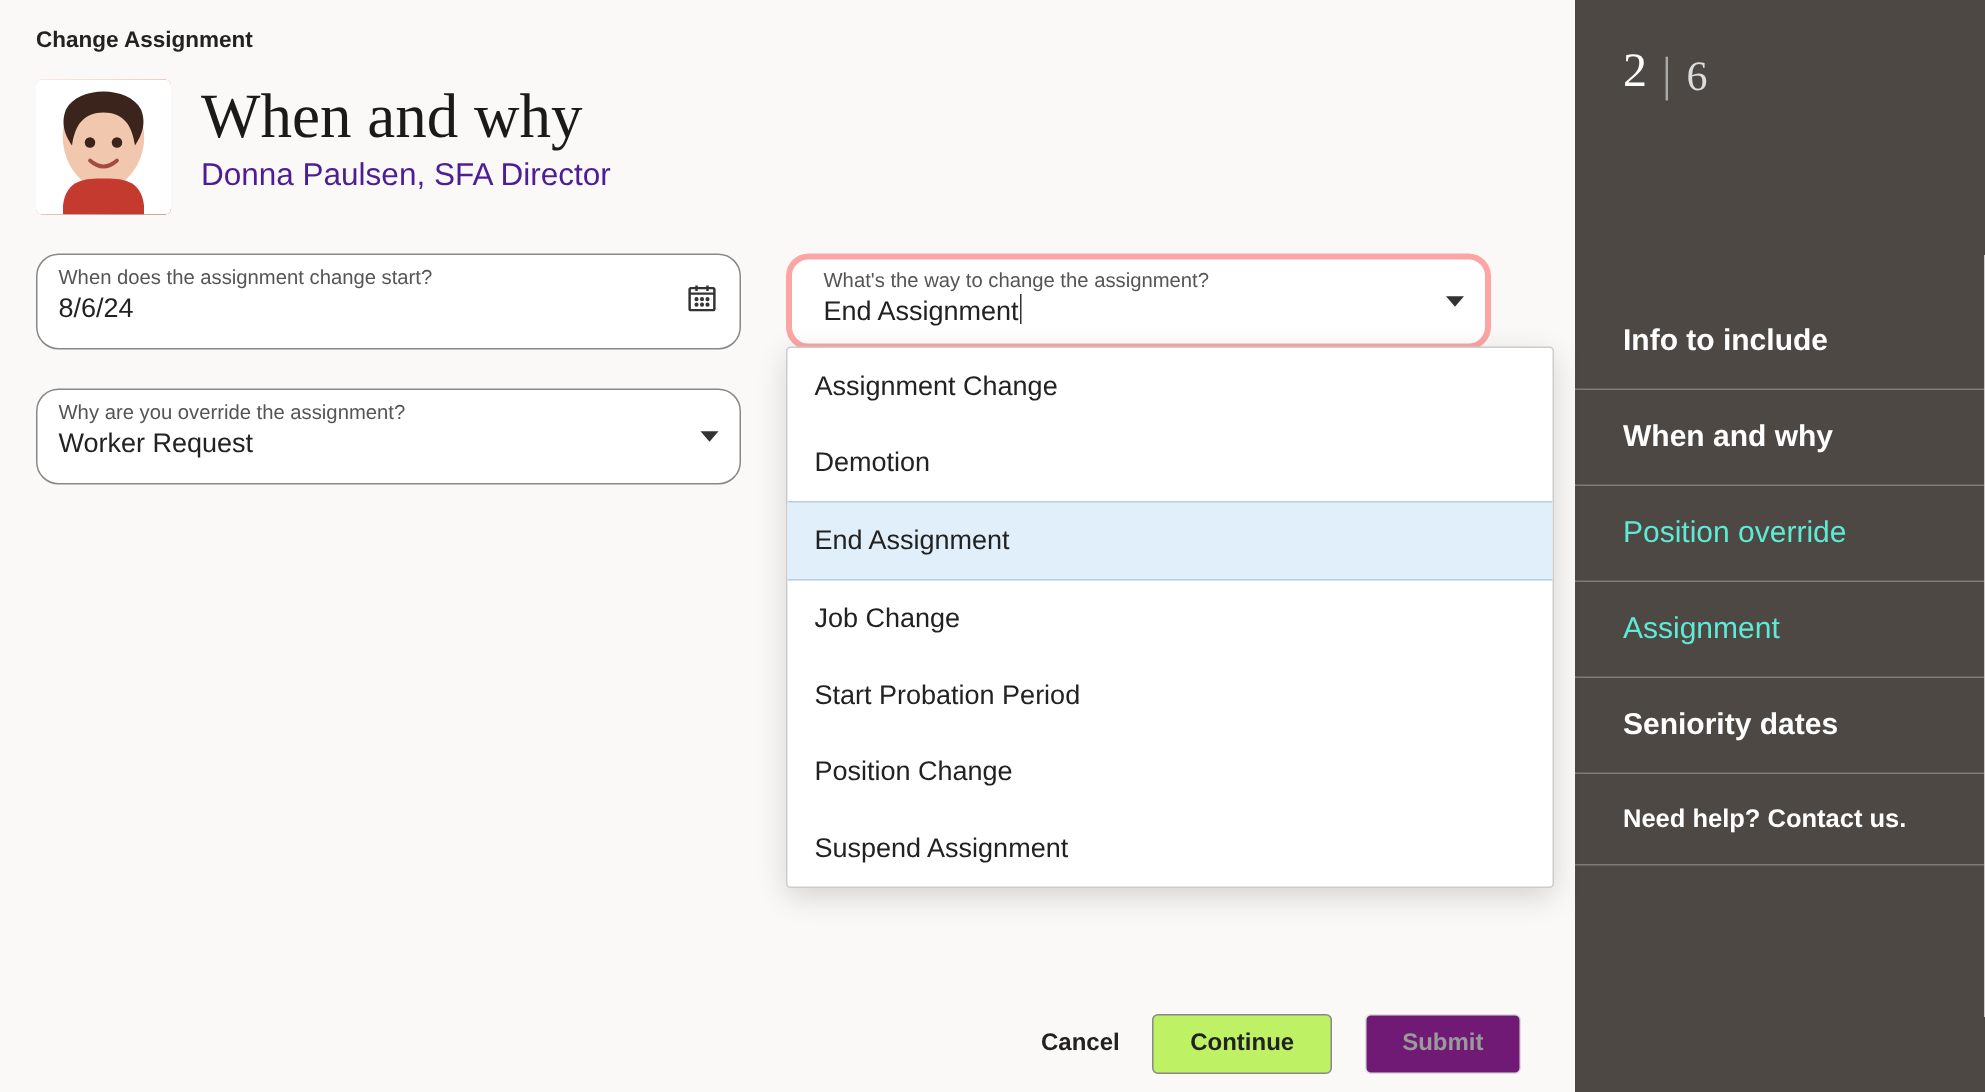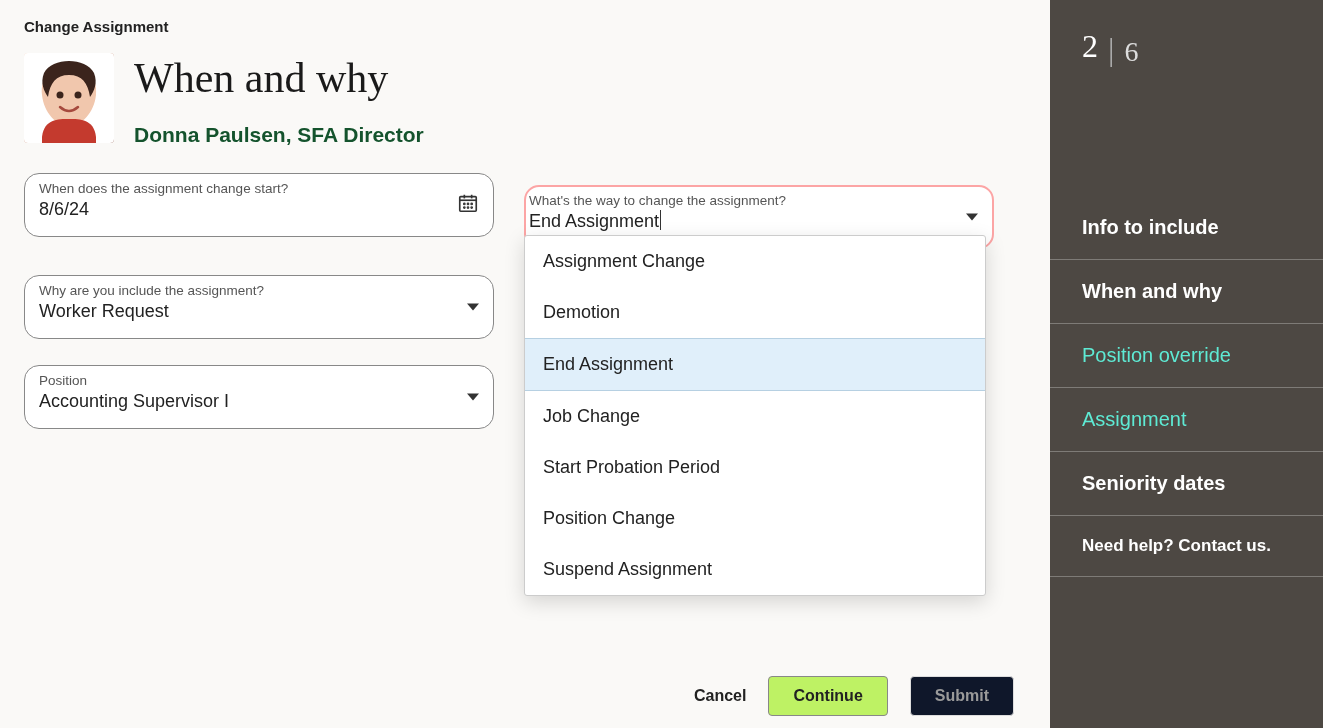--- a/index.html
+++ b/index.html
@@ -6,41 +6,41 @@
   html, body { width: 1323px; height: 728px; font-family: "Segoe UI", Arial, sans-serif; background:#faf9f7; overflow:hidden; }
   .app { display:flex; width:100%; height:100%; }
   .main { flex:1; padding: 18px 28px 0 24px; position:relative; }
   .sidebar { width:273px; background:#4d4843; color:#fff; position:relative; padding-top:28px; }
   .breadcrumb { font-size:15px; font-weight:600; color:#222; margin-bottom:18px; }
   .header-row { display:flex; align-items:flex-start; gap:20px; margin-bottom:26px; }
   .avatar { width:90px; height:90px; border-radius:4px; background:linear-gradient(135deg,#f7d7c6 0%,#e4a78b 40%,#7a3d2e 80%); position:relative; overflow:hidden; }
   .avatar svg { width:100%; height:100%; display:block; }
   .title-block { padding-top:2px; }
   .page-title { font-family: Georgia, "Times New Roman", serif; font-size:42px; font-weight:500; color:#1a1a1a; line-height:1.1; }
-  .person-line { font-size:21px; font-weight:700; color:#14532d; margin-top:22px; }
+  .person-line { font-size:21px; font-weight:400; color:#4c1d95; margin-top:4px; }
 
   .form-grid { display:grid; grid-template-columns: 470px 470px; column-gap:30px; row-gap:26px; align-items:start; position:relative; }
   .field { border:1px solid #888; border-radius:15px; background:#fff; padding:7px 14px 8px 14px; position:relative; height:64px; }
-  .field.focused { border:2px solid #fca5a5; padding:6px 13px 7px 3px;margin-top:12px; }
+  .field.focused { border:4px solid #fca5a5; padding:6px 13px 7px 21px; }
   .field-label { font-size:13.5px; color:#555; line-height:1.2; }
   .field-value { font-size:18px; color:#222; margin-top:1px; line-height:1.25; font-family:Arial,sans-serif; }
   .field.focused .field-value::after { content:""; display:inline-block; width:1px; height:20px; background:#333; vertical-align:-3px; margin-left:1px; animation:blink 1.1s steps(1) infinite; }
   @keyframes blink { 50% { opacity:0 } }
   .date-icon, .chevron-icon { position:absolute; right:14px; top:50%; transform:translateY(-50%); color:#333; }
   .date-icon svg { width:22px; height:22px; }
   .chevron-icon { width:0; height:0; border-left:6px solid transparent; border-right:6px solid transparent; border-top:7px solid #333; }
 
-  .dropdown-panel { position:absolute; top:62px; left:0; width:462px; background:#fff; border:1px solid #ccc; border-radius:3px; box-shadow:0 6px 20px rgba(0,0,0,0.15); z-index:30; }
+  .dropdown-panel { position:absolute; top:62px; left:0; width:512px; background:#fff; border:1px solid #ccc; border-radius:3px; box-shadow:0 6px 20px rgba(0,0,0,0.15); z-index:30; }
   .dropdown-option { padding:15px 18px; font-size:18px; color:#222; cursor:pointer; }
   .dropdown-option.selected { background:#e0effa; border-top:1px solid #b6d0e2; border-bottom:1px solid #b6d0e2; }
 
   .footer-row { position:absolute; bottom:12px; right:36px; display:flex; align-items:center; gap:22px; }
   .link-btn { font-size:16px; color:#222; font-weight:600; cursor:pointer; }
   .btn { border:1px solid #888; background:#bef264; padding:10px 24px; border-radius:4px; font-size:16px; font-weight:600; color:#222; cursor:pointer; }
-  .btn.disabled { background:#0f172a; color:#9a9a9a; border-color:#ddd; cursor:default; }
+  .btn.disabled { background:#701a75; color:#9a9a9a; border-color:#ddd; cursor:default; }
 
   
   .step-indicator { font-family: Georgia, serif; font-size:30px; margin-left:32px; display:flex; align-items:flex-end; gap:10px; }
   .step-current { font-size:32px; }
   .step-sep { color:#aaa; font-size:32px; line-height:1; }
   .step-total { font-size:28px; color:#ddd; position:relative; top:3px; }
   .nav-list { margin-top:130px; }
   .nav-item { padding:20px 0 20px 32px; font-size:20px; font-weight:600; color:#fff; border-bottom:1px solid rgba(255,255,255,0.28); position:relative; cursor:pointer; }
   .nav-item:first-child { border-top:1px solid rgba(255,255,255,0); }
   .nav-item.dim { color:#5eead4; font-weight:500; }
@@ -105,31 +105,26 @@
             <div class="dropdown-option">Demotion</div>
             <div class="dropdown-option selected">End Assignment</div>
             <div class="dropdown-option">Job Change</div>
             <div class="dropdown-option">Start Probation Period</div>
             <div class="dropdown-option">Position Change</div>
             <div class="dropdown-option">Suspend Assignment</div>
           </div>
       </div>
 
       <div class="field">
-        <div class="field-label">Why are you include the assignment?</div>
+        <div class="field-label">Why are you override the assignment?</div>
         <div class="field-value">Worker Request</div>
         <span class="chevron-icon"></span>
       </div>
       <div></div>
 
-      <div class="field">
-        <div class="field-label">Position</div>
-        <div class="field-value">Accounting Supervisor I</div>
-        <span class="chevron-icon"></span>
-      </div>
       <div></div>
     </div>
 
     <div class="footer-row">
       <span class="link-btn">Cancel</span>
       <button class="btn">Continue</button>
       <button class="btn disabled">Submit</button>
     </div>
   </div>
 

